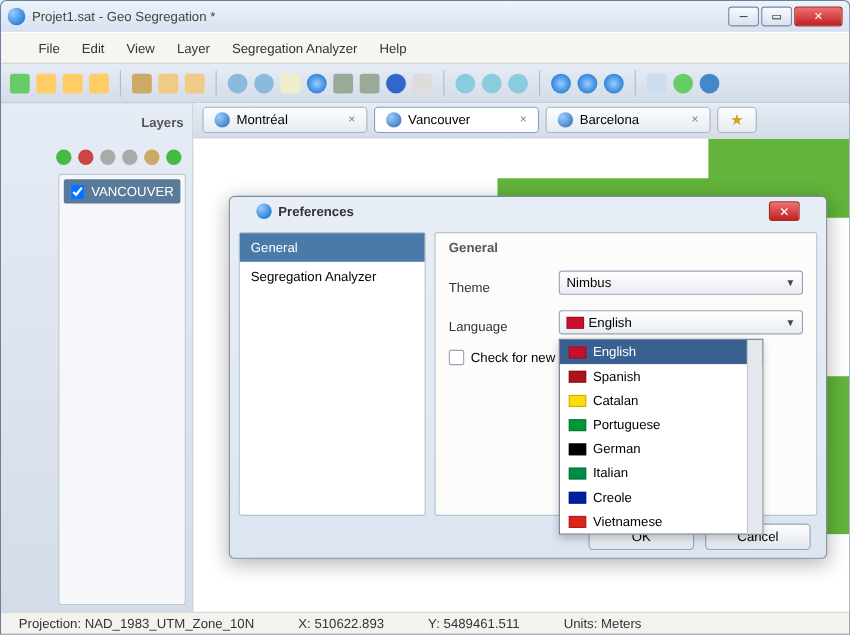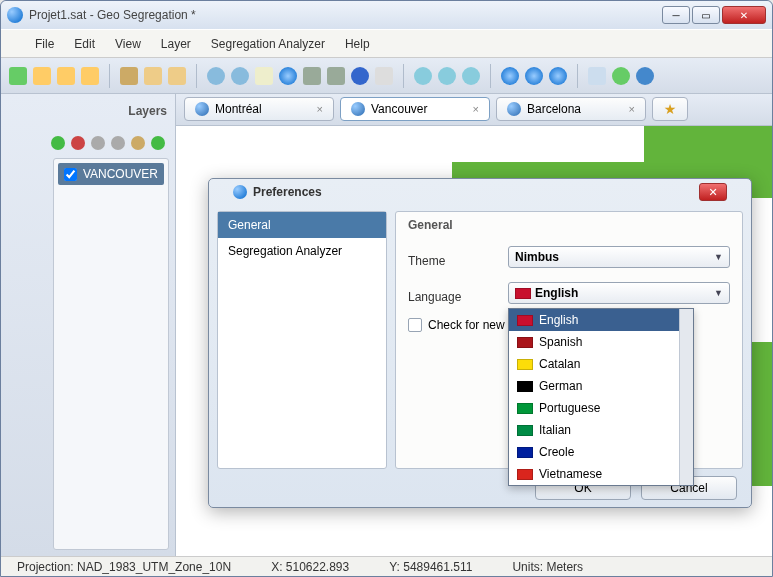--- a/index.html
+++ b/index.html
@@ -42,21 +42,21 @@
   .dlg-title .t { flex: 1; color: #333; font-weight: bold; }
   .dlg-close { width: 28px; height: 18px; border-radius: 3px; background: linear-gradient(#f07070,#c02020); color: #fff; display:flex; align-items:center; justify-content:center; border:1px solid #a03030; cursor:pointer; font-size:11px; }
   .dlg-body { flex: 1; display: flex; padding: 6px 8px 0; gap: 8px; min-height:0; }
   .dlg-nav { width: 170px; border: 1px solid #b8c2d0; border-radius: 3px; background: #fff; }
   .dlg-nav-item { padding: 6px 10px; cursor: pointer; }
   .dlg-nav-item.sel { background: #4a7aa8; color: #fff; }
   .dlg-panel { flex:1; border: 1px solid #b8c2d0; border-radius: 3px; background: #fcfcfb; padding: 6px 12px; position: relative; }
   .dlg-panel h4 { font-weight: bold; color: #555; margin-bottom: 14px; }
   .form-row { display: flex; align-items: flex-end; margin-bottom: 14px; }
   .form-row label { width: 100px; color: #333; }
-  .select { flex:1; height: 22px; border: 1px solid #98a4b4; border-radius: 3px; background: linear-gradient(#fff,#e8ecf2); padding: 0 6px; display:flex; align-items:center; gap:4px; cursor:pointer; position:relative;font-weight:bold; }
+  .select { flex:1; height: 22px; border: 1px solid #98a4b4; border-radius: 3px; background: linear-gradient(#fff,#e8ecf2); padding: 0 6px; display:flex; align-items:center; gap:4px; cursor:pointer; position:relative; }
   .select .arrow { margin-left:auto; font-size:9px; color:#445; }
   .chk-row { display:flex; align-items:center; gap:6px; }
   .chk { width:14px; height:14px; border:1px solid #98a4b4; border-radius:2px; background:#fff; }
   .flag { width:16px; height:11px; border:1px solid rgba(0,0,0,0.2); display:inline-block; }
   .dropdown { position:absolute; left:112px; top:96px; width:186px; border:1px solid #6a7a90; background:#fff; box-shadow:0 3px 8px rgba(0,0,0,0.25); z-index:20; }
   .dd-scroll { position:absolute; right:0; top:0; bottom:0; width:14px; background:#e4e8ee; border-left:1px solid #c0c8d4; }
   .dd-item { padding:4px 8px; display:flex; align-items:center; gap:6px; cursor:pointer; }
   .dd-item.sel { background:#3a6090; color:#fff; }
   .dlg-buttons { height: 38px; display:flex; justify-content:flex-end; align-items:center; gap:10px; padding:0 14px; }
   .btn { width:96px; height:24px; border:1px solid #9aa6b6; border-radius:4px; background:linear-gradient(#fdfdfd,#e2e8f0); cursor:pointer; }
@@ -210,26 +210,26 @@
           </div>
           <div class="dd-item">
             <span class="flag" style="background:#aa151b"></span>
             <span>Spanish</span>
           </div>
           <div class="dd-item">
             <span class="flag" style="background:#fcdd09"></span>
             <span>Catalan</span>
           </div>
           <div class="dd-item">
+            <span class="flag" style="background:#009739"></span>
+            <span>Portuguese</span>
+          </div>
+          <div class="dd-item">
             <span class="flag" style="background:#000000"></span>
             <span>German</span>
-          </div>
-          <div class="dd-item">
-            <span class="flag" style="background:#009739"></span>
-            <span>Portuguese</span>
           </div>
           <div class="dd-item">
             <span class="flag" style="background:#008c45"></span>
             <span>Italian</span>
           </div>
           <div class="dd-item">
             <span class="flag" style="background:#00209f"></span>
             <span>Creole</span>
           </div>
           <div class="dd-item">

